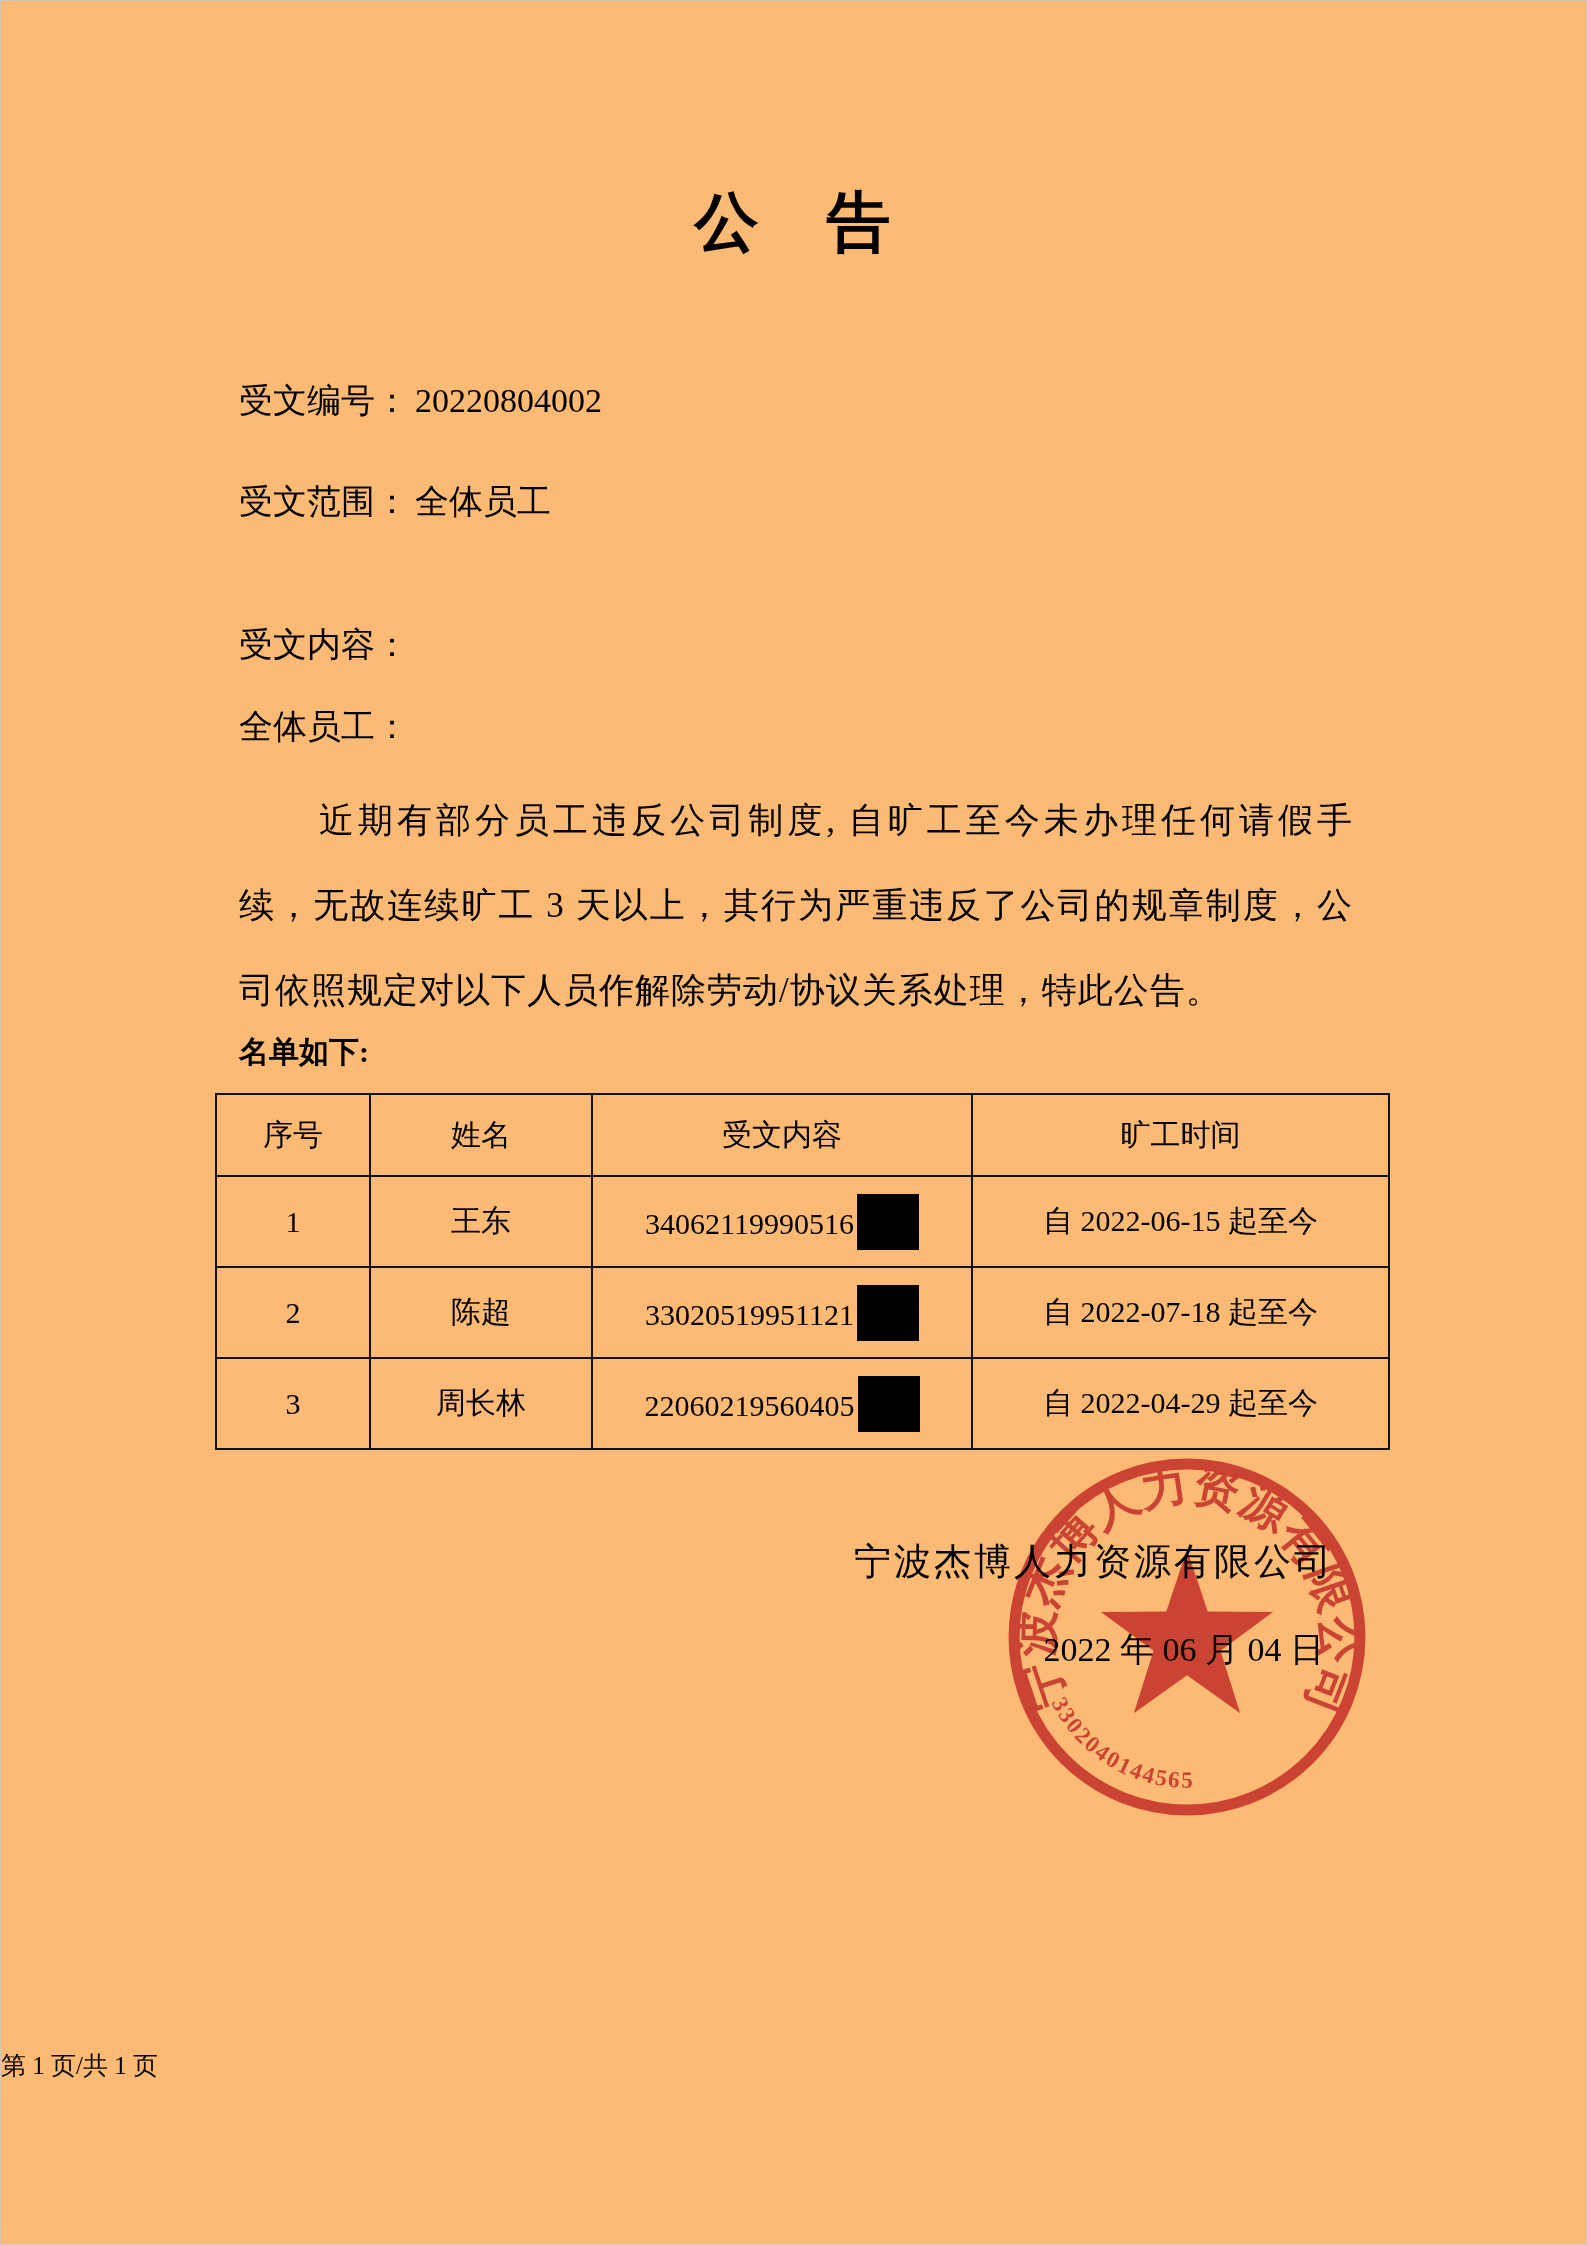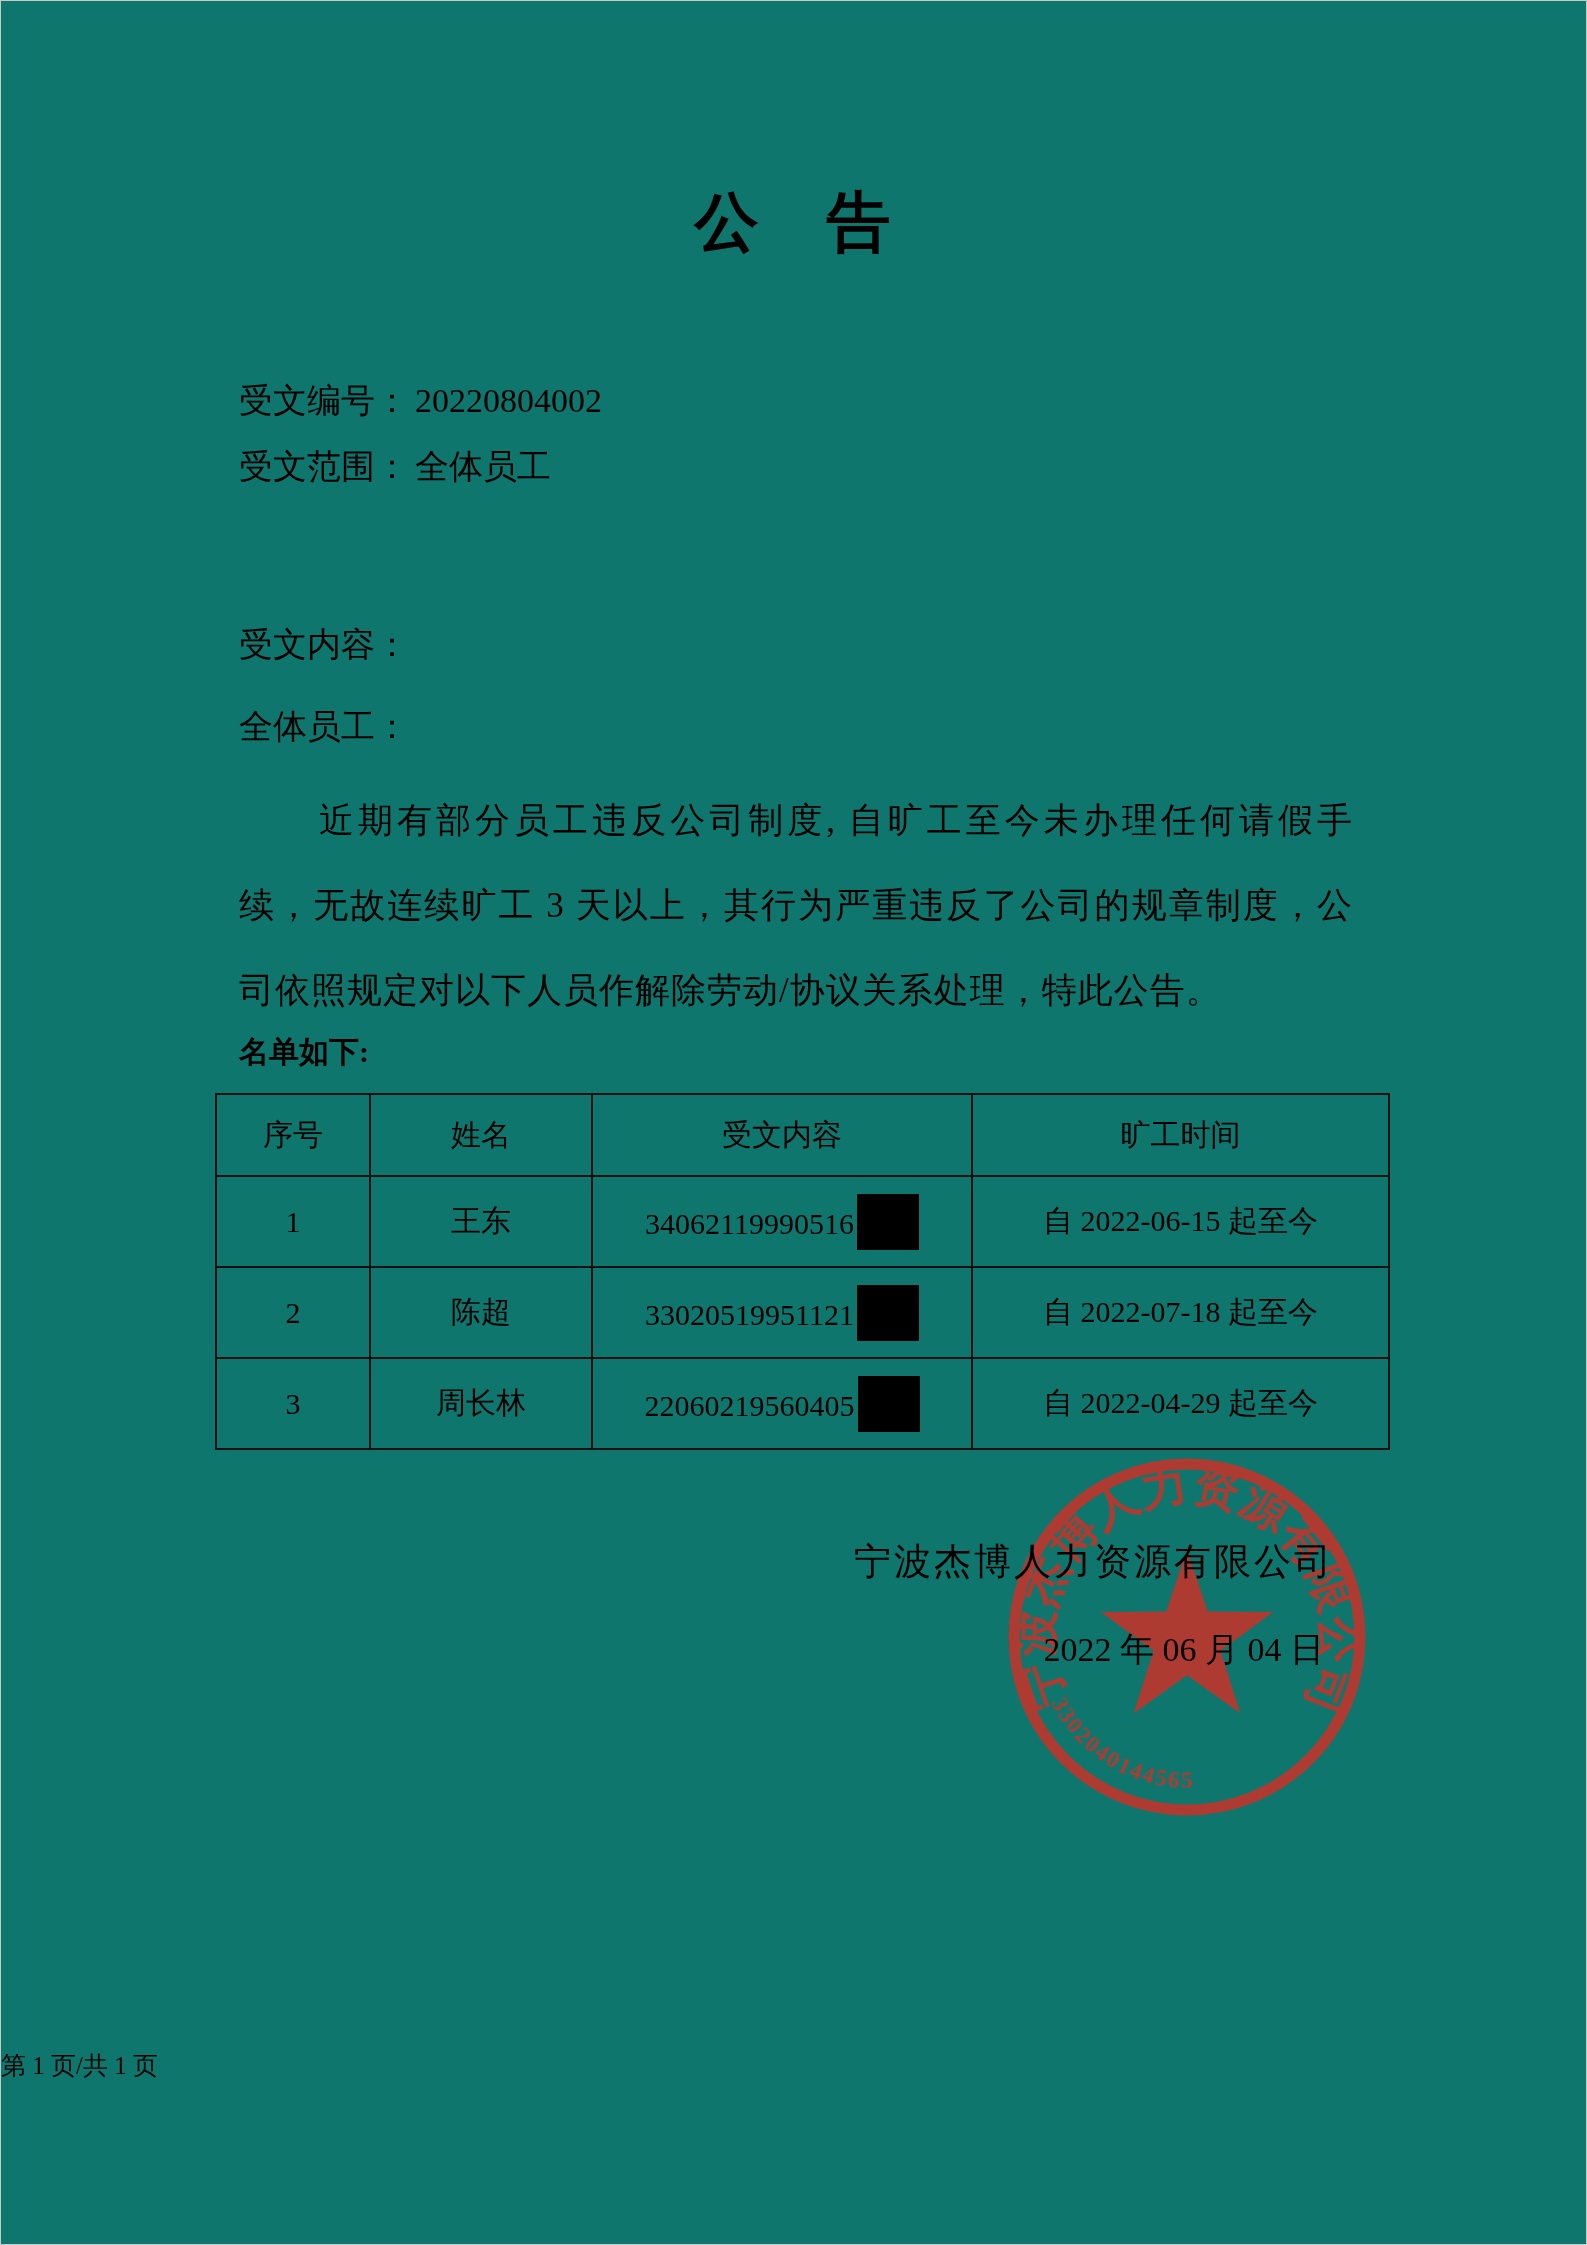--- a/index.html
+++ b/index.html
@@ -5,21 +5,21 @@
   * { margin: 0; padding: 0; box-sizing: border-box; }
   html, body { background: #ffffff; }
   body {
     font-family: "Liberation Serif", "DejaVu Serif", serif;
     color: #000;
   }
   .page {
     position: relative;
     width: 1587px;
     height: 2245px;
-    background: #0f766e;
+    background: #fdba74;
     border: 1px solid #c9c9c9;
     overflow: hidden;
   }
   .doc-title {
     position: absolute;
     top: 190px;
     left: 0;
     width: 100%;
     text-align: center;
     font-size: 64px;
@@ -134,21 +134,21 @@
 </head>
 <body>
 
 <div class="page">
 
   <div class="doc-title">公　告</div>
 
   <div class="meta-row" style="top:383px">
     <span class="lbl">受文编号：</span><span class="val">20220804002</span>
   </div>
-  <div class="meta-row" style="top:449px">
+  <div class="meta-row" style="top:484px">
     <span class="lbl">受文范围：</span><span class="val">全体员工</span>
   </div>
   <div class="meta-row" style="top:627px">
     <span class="lbl">受文内容：</span><span class="val"></span>
   </div>
 
   <div class="salutation">全体员工：</div>
 
   <div class="para-line just indent" style="top:798px">近期有部分员工违反公司制度, 自旷工至今未办理任何请假手</div>
   <div class="para-line just" style="top:883px">续，无故连续旷工 3 天以上，其行为严重违反了公司的规章制度，公</div>

